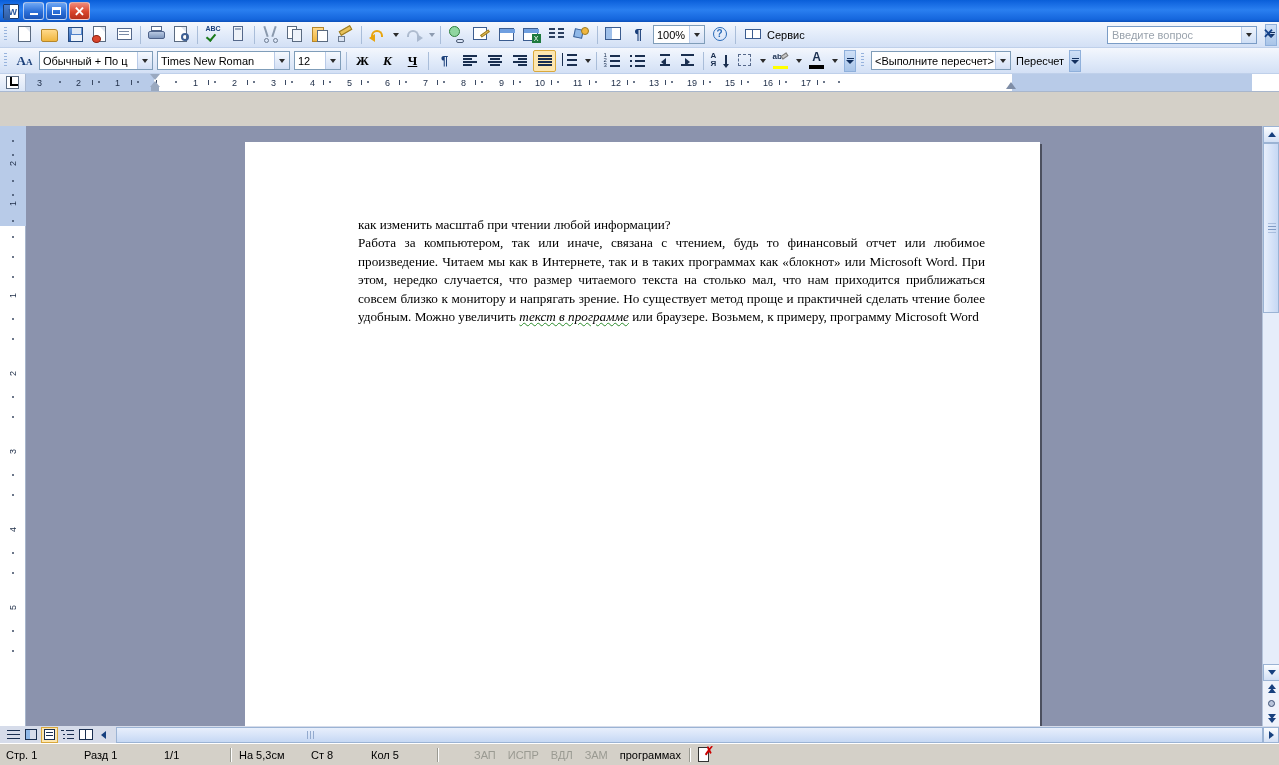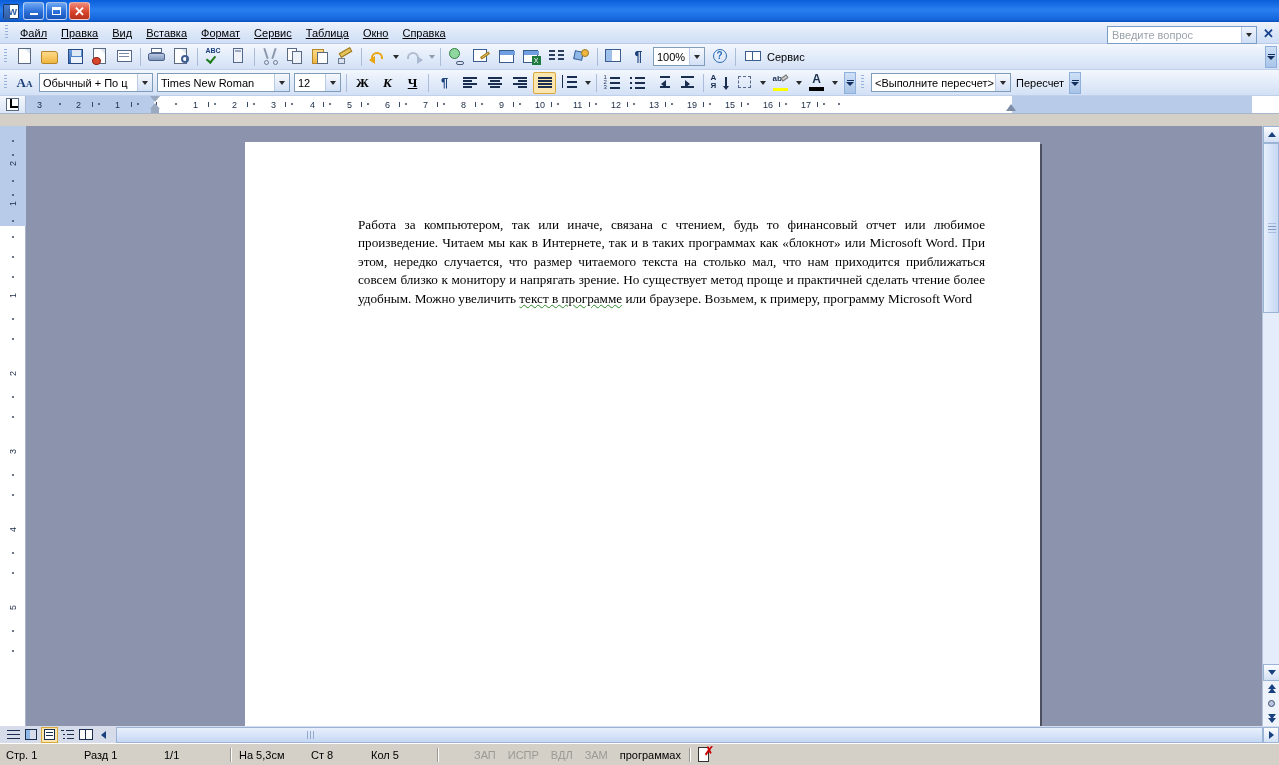--- a/index.html
+++ b/index.html
@@ -180,21 +180,21 @@
   }
   .doc-text {
     position: absolute; left: 113px; top: 74px; width: 627px;
     font-family: "Liberation Serif", serif; font-size: 13.2px;
     line-height: 18.4px; color: #000;
   }
   .doc-text p { margin: 0; text-align: justify; }
   .doc-text p.first { text-align: left; }
   .squiggle {
     text-decoration: underline; text-decoration-style: wavy;
-    text-decoration-color: #2a8a2a; text-decoration-thickness: 1px;
+    text-decoration-color: #2a8a2a; text-decoration-thickness: 1px; font-style: italic;
   }
 
   
   .vscroll {
     width: 17px; background: #eef2fb; border-left: 1px solid #b6c4da;
     display: flex; flex-direction: column;
   }
   .sb-btn {
     height: 17px; width: 17px; flex: none;
     background: linear-gradient(180deg,#fbfdff,#d3e0f5);
@@ -256,32 +256,20 @@
       <div class="winbtn">
           <div class="min"></div>
         </div>
       <div class="winbtn">
           <div class="max"></div>
         </div>
       <div class="winbtn close">✕</div>
     </div>
   </div>
 
-  <div class="menubar" style="position:relative;">
-    <div class="gripper"></div>
-    <div class="menuitem"><u>Файл</u></div>
-    <div class="menuitem"><u>Правка</u></div>
-    <div class="menuitem"><u>Вид</u></div>
-    <div class="menuitem"><u>Вставка</u></div>
-    <div class="menuitem"><u>Формат</u></div>
-    <div class="menuitem"><u>Сервис</u></div>
-    <div class="menuitem"><u>Таблица</u></div>
-    <div class="menuitem"><u>Окно</u></div>
-    <div class="menuitem"><u>Справка</u></div>
-  </div>
 
   <div class="ask-box">
     <span>Введите вопрос</span>
     <span class="arrow">
         <i class="caret"></i>
       </span>
   </div>
   <div class="menu-close">✕</div>
 
   <div class="toolbar">
@@ -733,20 +721,21 @@
       <div class="vdot" style="top:426px"></div>
         <div class="vdot" style="top:446px"></div>
       <div class="vt" style="top:484px">5</div>
       <div class="vdot" style="top:504px"></div>
         <div class="vdot" style="top:524px"></div>
     </div>
 
     <div class="canvas">
       <div class="page">
         <div class="doc-text">
+          <p class="first">как изменить масштаб при чтении любой информации?</p>
           <p><span>Работа за компьютером, так или иначе, связана с чтением, будь то финансовый отчет или любимое произведение. Читаем мы как в Интернете, так и в таких программах как «блокнот» или Microsoft Word. При этом, нередко случается, что размер читаемого текста на столько мал, что нам приходится приближаться совсем близко к монитору и напрягать зрение. Но существует метод проще и практичней сделать чтение более удобным. Можно увеличить </span><span class="squiggle">текст в программе</span><span> или браузере. Возьмем, к примеру, программу Microsoft Word</span></p>
         </div>
       </div>
     </div>
 
     <div class="vscroll">
       <div class="sb-btn">
           <i class="arw up"></i>
         </div>
       <div class="sb-track">

